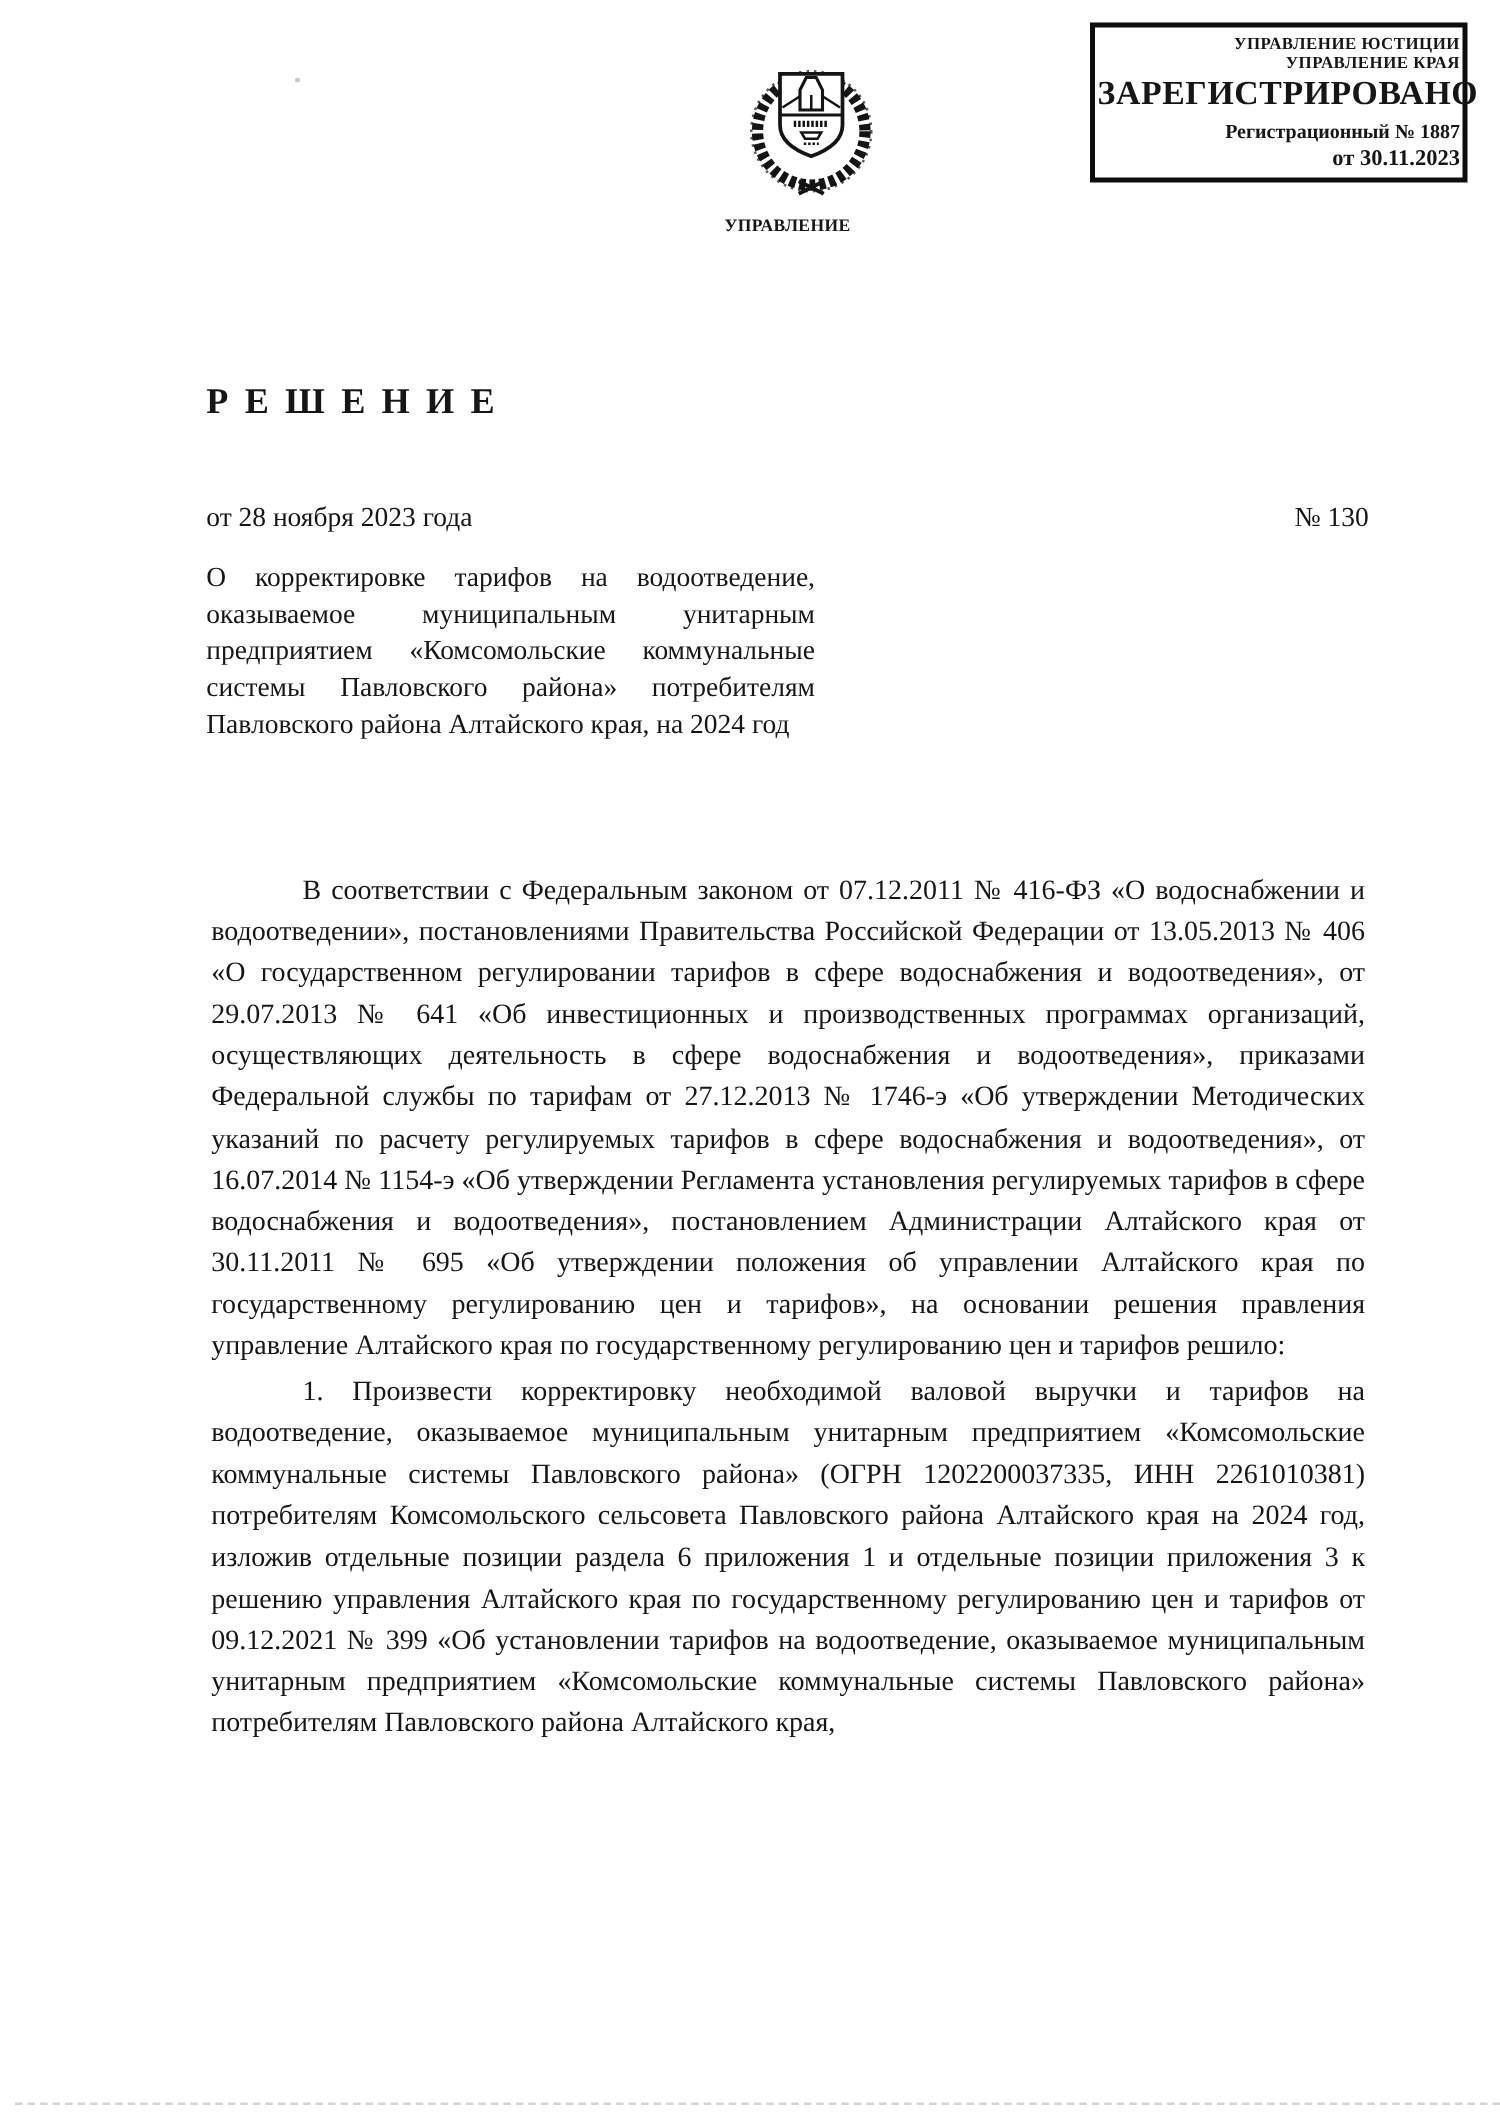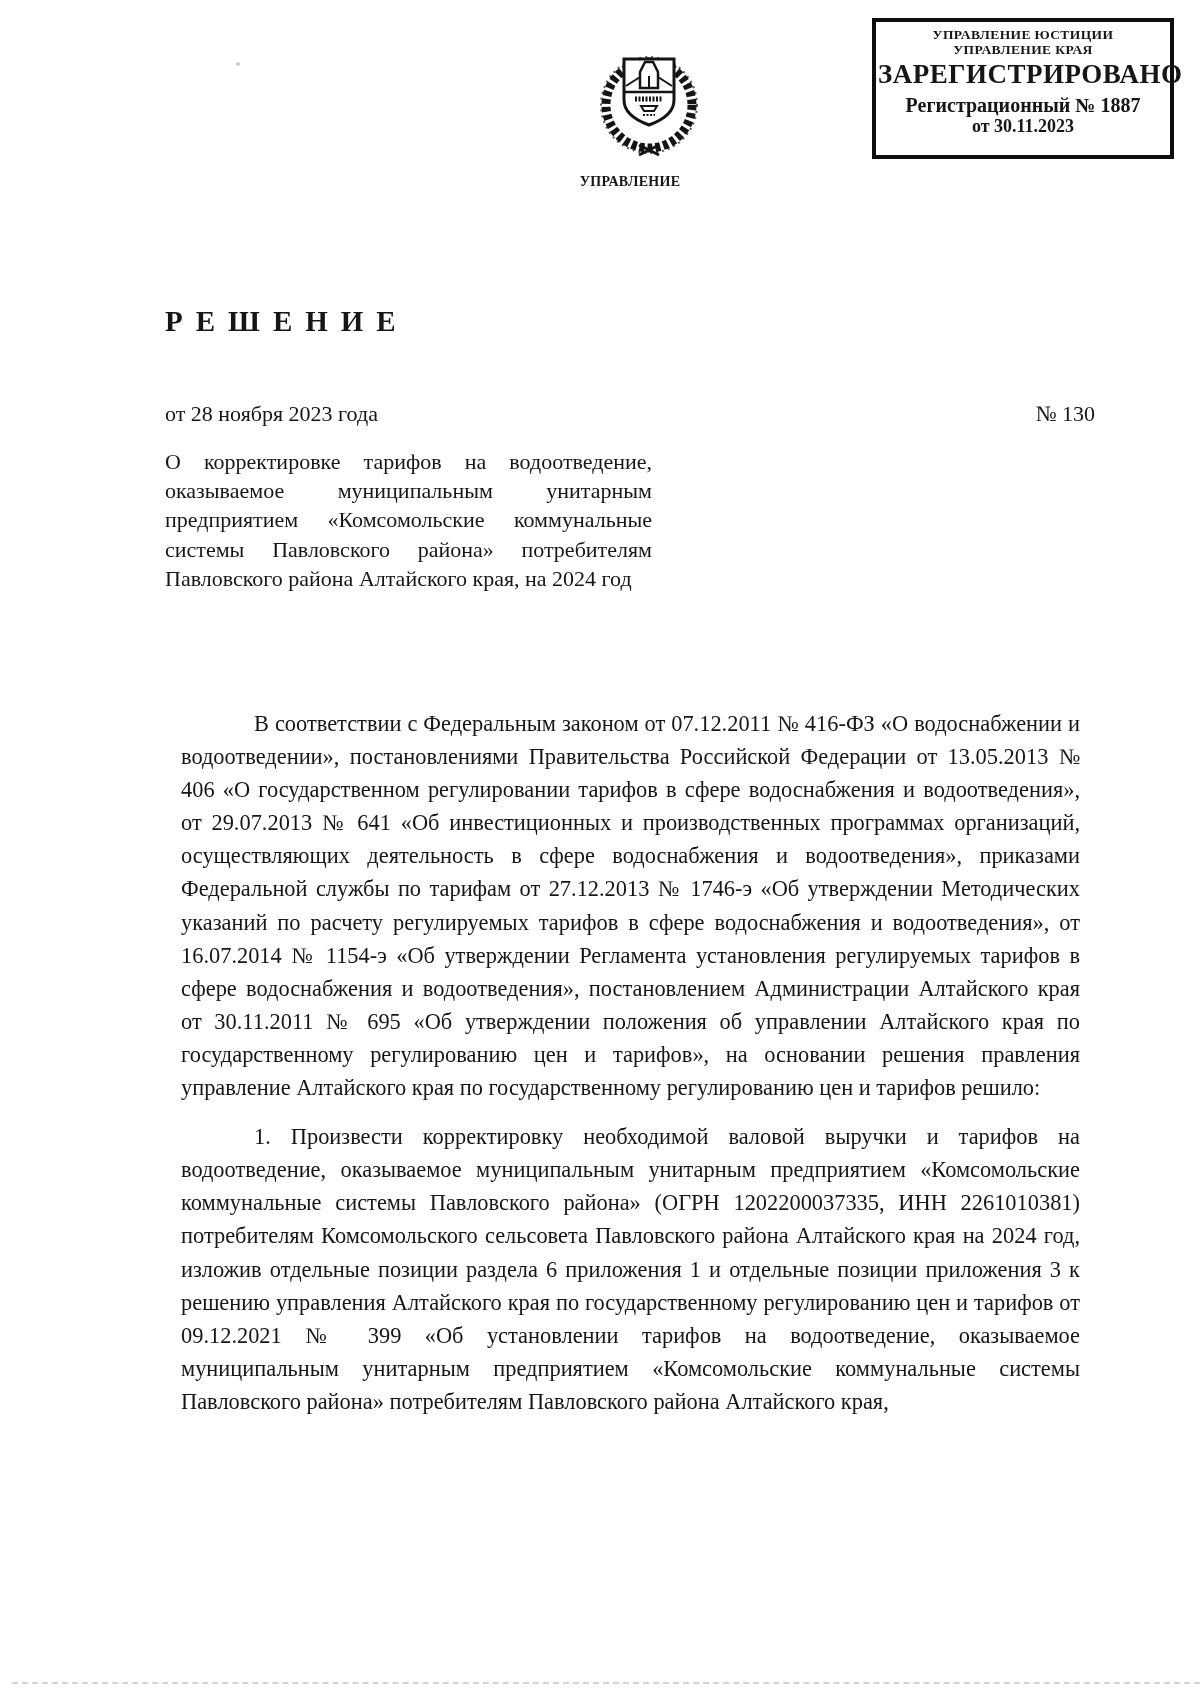--- a/index.html
+++ b/index.html
@@ -11,35 +11,35 @@
     font-family: "Liberation Serif", "DejaVu Serif", serif;
     overflow: hidden;
   }
   .abs { position: absolute; }
 
   
   .stamp {
     left: 872px; top: 18px; width: 302px;
     border: 4px solid #0e0e0e;
     background: #ffffff;
-    text-align: center;
-    padding: 5px 2px 19px 2px;
+    text-align: right;
+    padding: 5px 2px 6px 2px;
     box-sizing: border-box;
   }
   .stamp .org {
     font-weight: 700; font-size: 13.5px; line-height: 15px;
     letter-spacing: 0.4px;
   }
   .stamp .status {
     font-weight: 700; font-size: 27px; line-height: 31px;
     letter-spacing: 0.5px; margin-top: 2px;
     white-space: nowrap;
   }
   .stamp .reg {
-    font-weight: 700; font-size: 20px; line-height: 21px; margin-top: 5px;
+    font-weight: 700; font-size: 16px; line-height: 21px; margin-top: 5px;
   }
   .stamp .regdate {
     font-weight: 700; font-size: 18px; line-height: 20px;
   }
 
   
   .emblem { left: 596px; top: 45px; width: 106px; height: 114px; }
   .emblem svg { width: 100%; height: 100%; }
 
   
@@ -70,21 +70,21 @@
     font-size: 22px; line-height: 29.2px;
     text-align: justify; text-justify: inter-word;
   }
 
   
   .body-text {
     left: 165px; top: 691px; width: 931px;
     font-size: 22.4px; line-height: 33.1px;
     text-align: justify; text-justify: inter-word;
   }
-  .body-text p { margin: 16px; text-indent: 73px; }
+  .body-text p { margin: 4px; text-indent: 73px; }
 
   
   .scan-line {
     left: 12px; top: 1682px; width: 1188px; height: 0;
     border-top: 2px dashed #bdbdbd;
     opacity: 0.65;
   }
   
   .speck { left: 236px; top: 62px; width: 4px; height: 4px; background:#c9c9c9; border-radius:50%; }
 </style>

